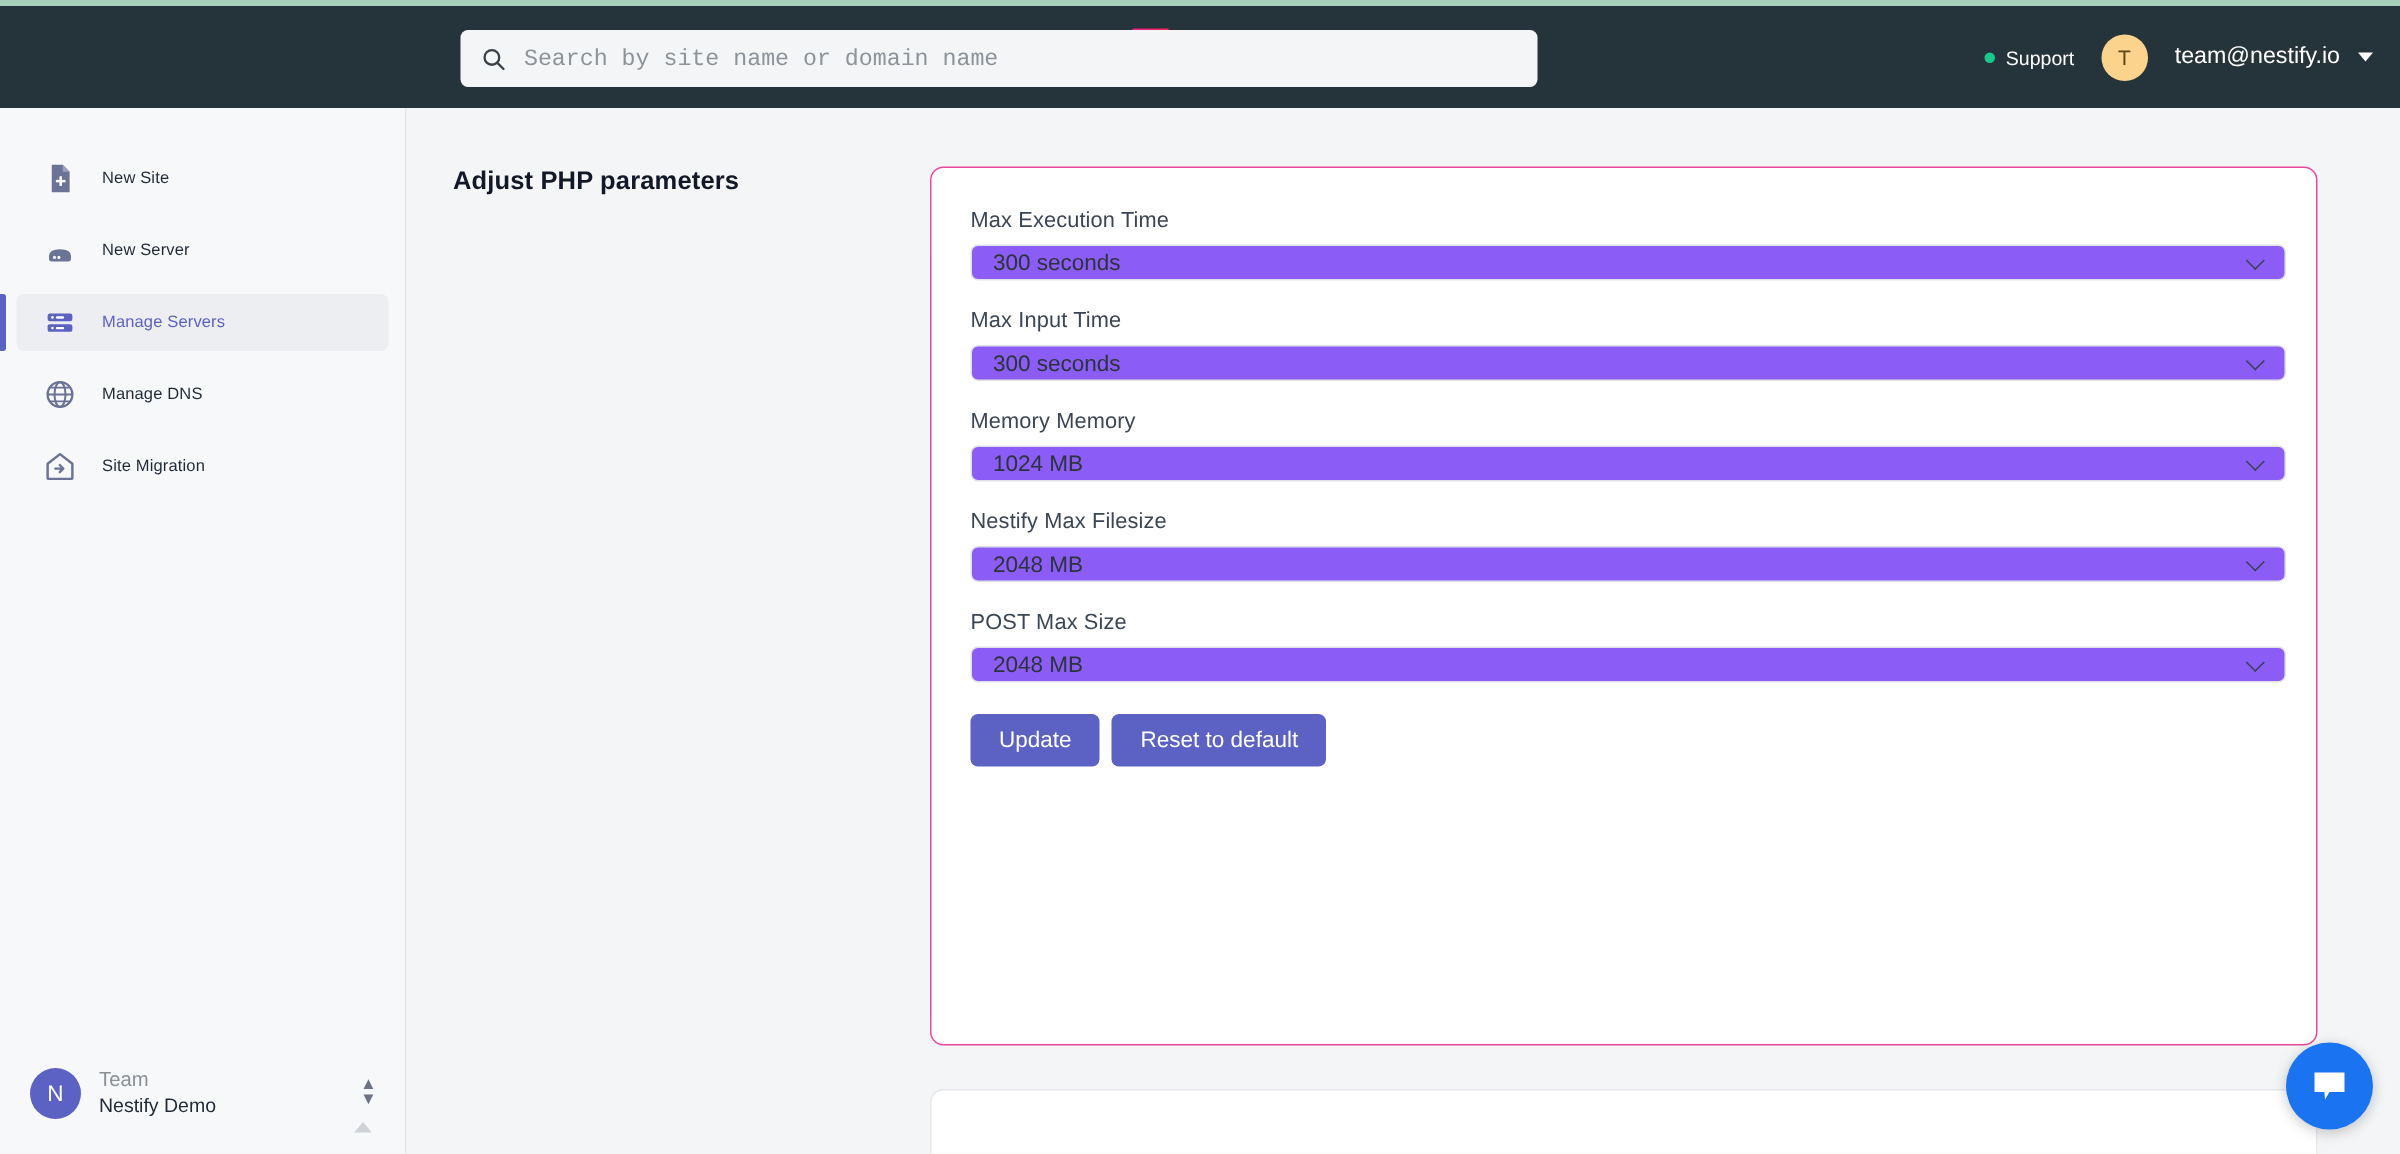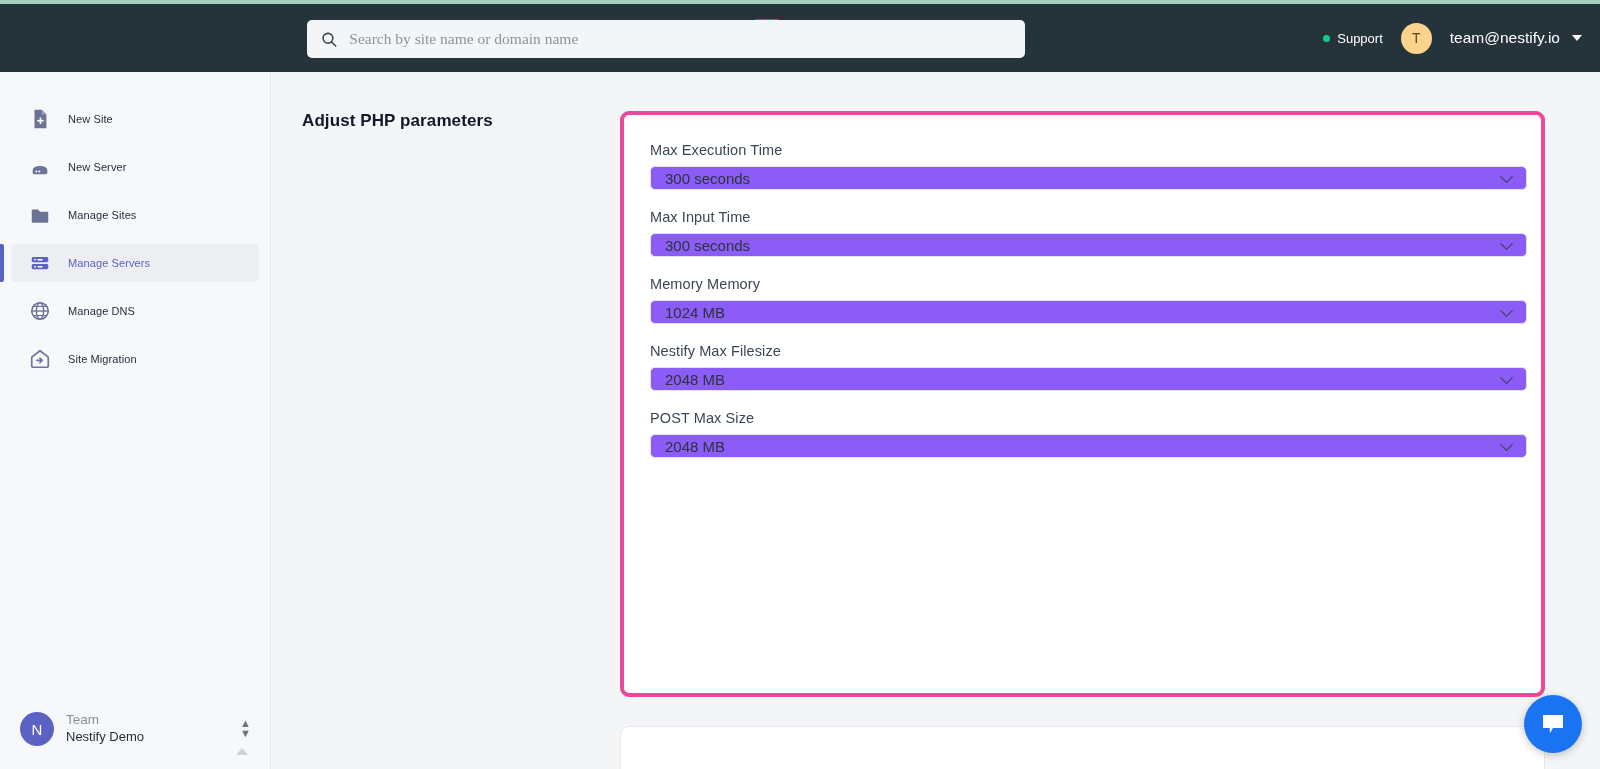--- a/index.html
+++ b/index.html
@@ -34,21 +34,21 @@
     letter-spacing: -0.2px;
   }
   .search-wrap {
     position: absolute; left: 307px; top: 16px;
     width: 718px; height: 38px;
     background: #f4f5f7; border-radius: 5px;
     display: flex; align-items: center; padding: 0 14px; gap: 12px;
   }
   .search-input {
     border: none; outline: none; background: transparent;
-    font-family: Liberation Serif, serif;
+    font-family: Liberation Mono, monospace;
     font-size: 15.5px; color: #2b3439; width: 100%;
   }
   .search-input::placeholder { color: #8d9499; }
 
   .nav-right {
     position: absolute; right: 18px; top: 0; height: 68px;
     display: flex; align-items: center; gap: 18px;
   }
   .support-link {
     display: flex; align-items: center; gap: 7px;
@@ -145,21 +145,21 @@
   }
   .section-sub {
     margin-top: 17px; font-size: 15px; color: #6b7280;
     line-height: 1.62;
   }
 
   .card {
     position: absolute; left: 349px; top: 39px;
     width: 925px; height: 586px;
     background: #ffffff;
-    border: 4px solid #ec4899;
+    border: 1px solid #ec4899;
     border-radius: 9px;
   }
   .card-inner { padding: 27px 28px 0 26px; }
 
   .field { margin-bottom: 19px; }
   .field-label {
     font-size: 14.5px; color: #3b4654; margin-bottom: 8px;
     letter-spacing: 0.1px;
   }
   .select-box {
@@ -271,26 +271,20 @@
 
     <div class="nav-item">
       <svg class="ico" viewBox="0 0 24 24">
         <path d="M4 16 q0 -5 8 -5 q8 0 8 5 v2 a2 2 0 0 1 -2 2 H6 a2 2 0 0 1 -2 -2 Z" fill="#6b7397"></path>
         <circle cx="8" cy="17" r="1.1" fill="#ffffff"></circle>
         <circle cx="11.2" cy="17" r="1.1" fill="#ffffff"></circle>
       </svg>
       <span class="label">New Server</span>
     </div>
 
-    <div class="nav-item">
-      <svg class="ico" viewBox="0 0 24 24">
-        <path d="M3 6 h7 l2 2.5 h9 V19 a1.5 1.5 0 0 1 -1.5 1.5 H4.5 A1.5 1.5 0 0 1 3 19 Z" fill="#6b7397"></path>
-      </svg>
-      <span class="label">Manage Sites</span>
-    </div>
 
     <div class="nav-item active">
       <svg class="ico" viewBox="0 0 24 24">
         <rect x="3" y="5.5" width="18" height="5.6" rx="1.6" fill="#5c61c4"></rect>
         <rect x="3" y="13.2" width="18" height="5.6" rx="1.6" fill="#5c61c4"></rect>
         <circle cx="6.5" cy="8.3" r="1" fill="#ffffff"></circle>
         <rect x="9" y="7.5" width="6" height="1.7" rx="0.8" fill="#ffffff"></rect>
         <circle cx="6.5" cy="16" r="1" fill="#ffffff"></circle>
         <rect x="9" y="15.2" width="6" height="1.7" rx="0.8" fill="#ffffff"></rect>
       </svg>
@@ -376,20 +370,24 @@
 
       <div class="field">
         <div class="field-label">POST Max Size</div>
         <div class="select-box">
           <span class="select-value">2048 MB</span>
           <span class="chev"></span>
         </div>
       </div>
 
 
+      <div class="button-row">
+        <button class="btn">Update</button>
+        <button class="btn">Reset to default</button>
+      </div>
 
     </div>
   </div>
 
   <div class="card-next"></div>
 </div>
 
 <div class="chat-fab">
   <svg width="28" height="26" viewBox="0 0 28 26">
     <path d="M4 4 H24 V17 H14 L11 22 L10.6 17 H4 Z" fill="#ffffff"></path>

